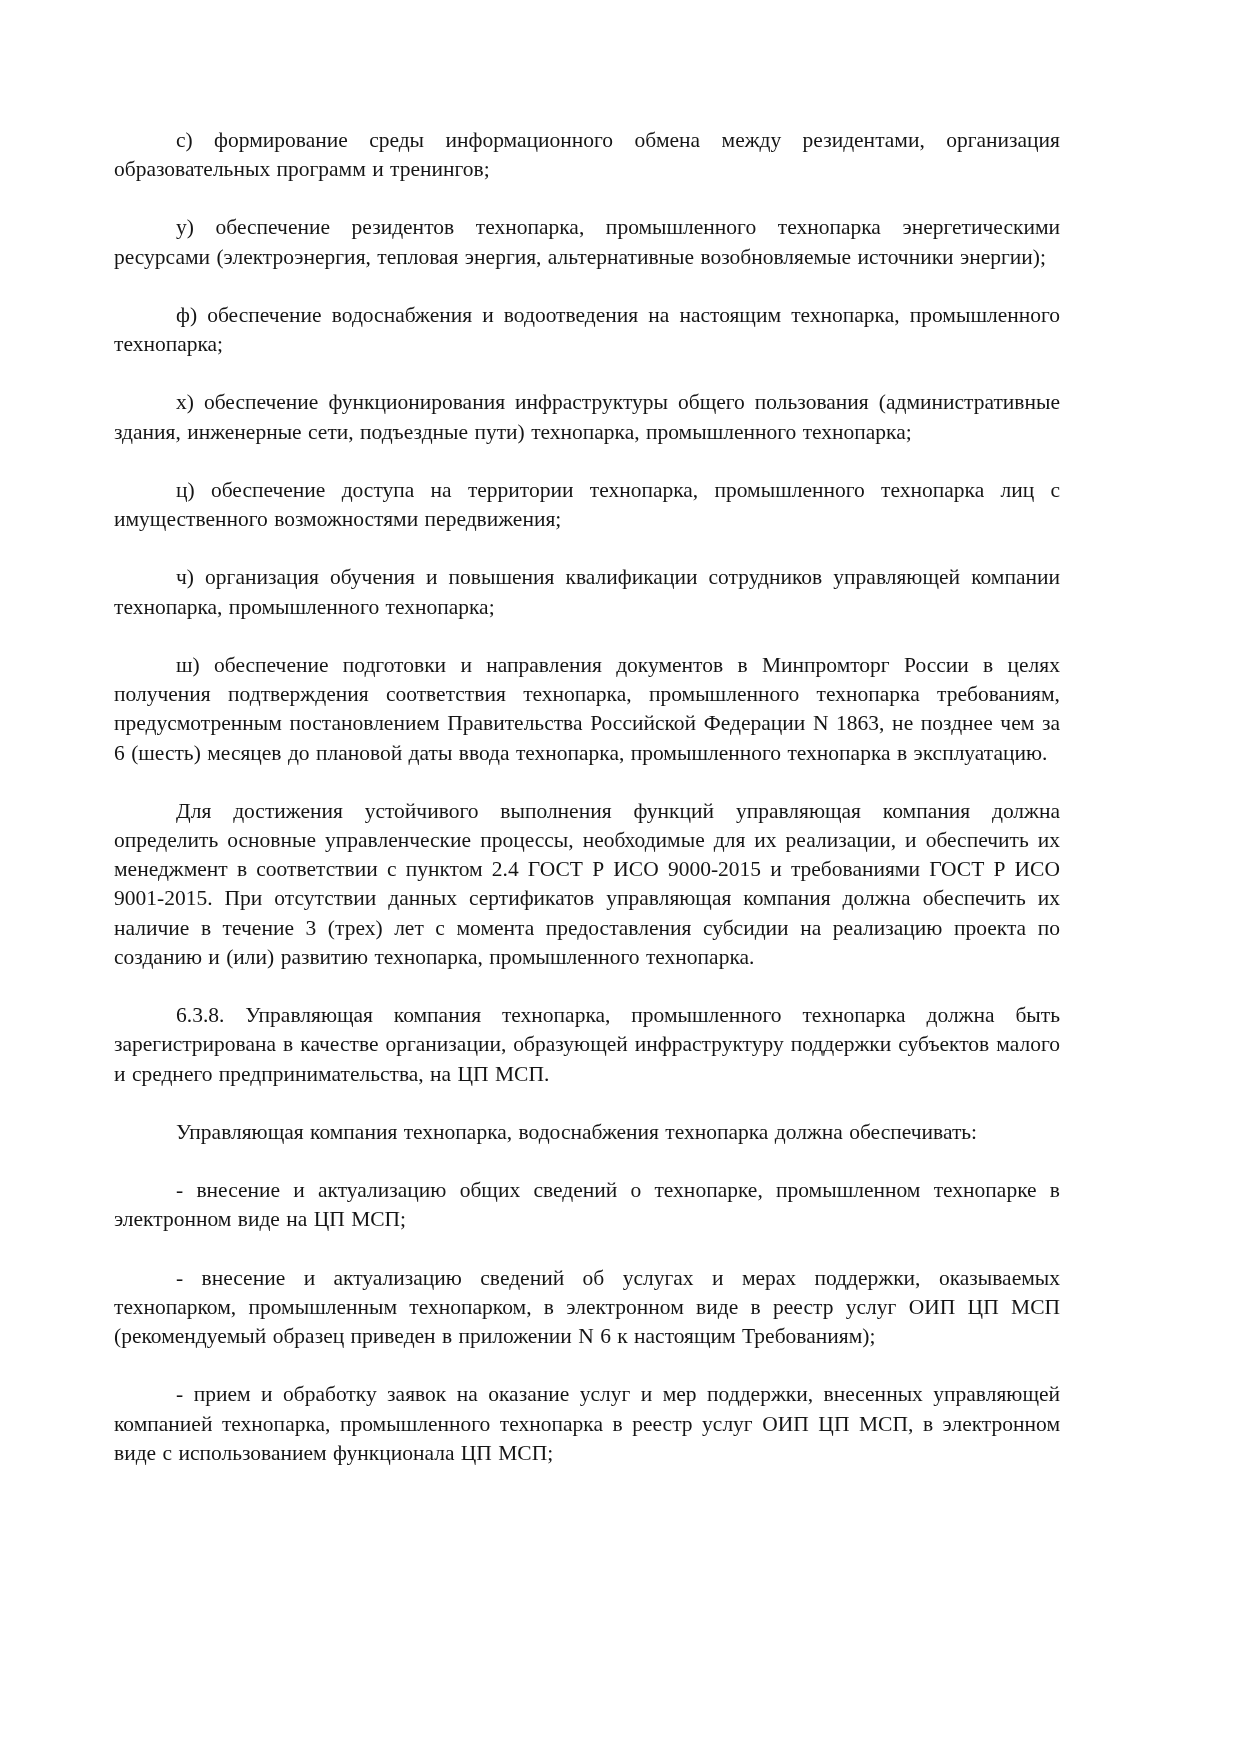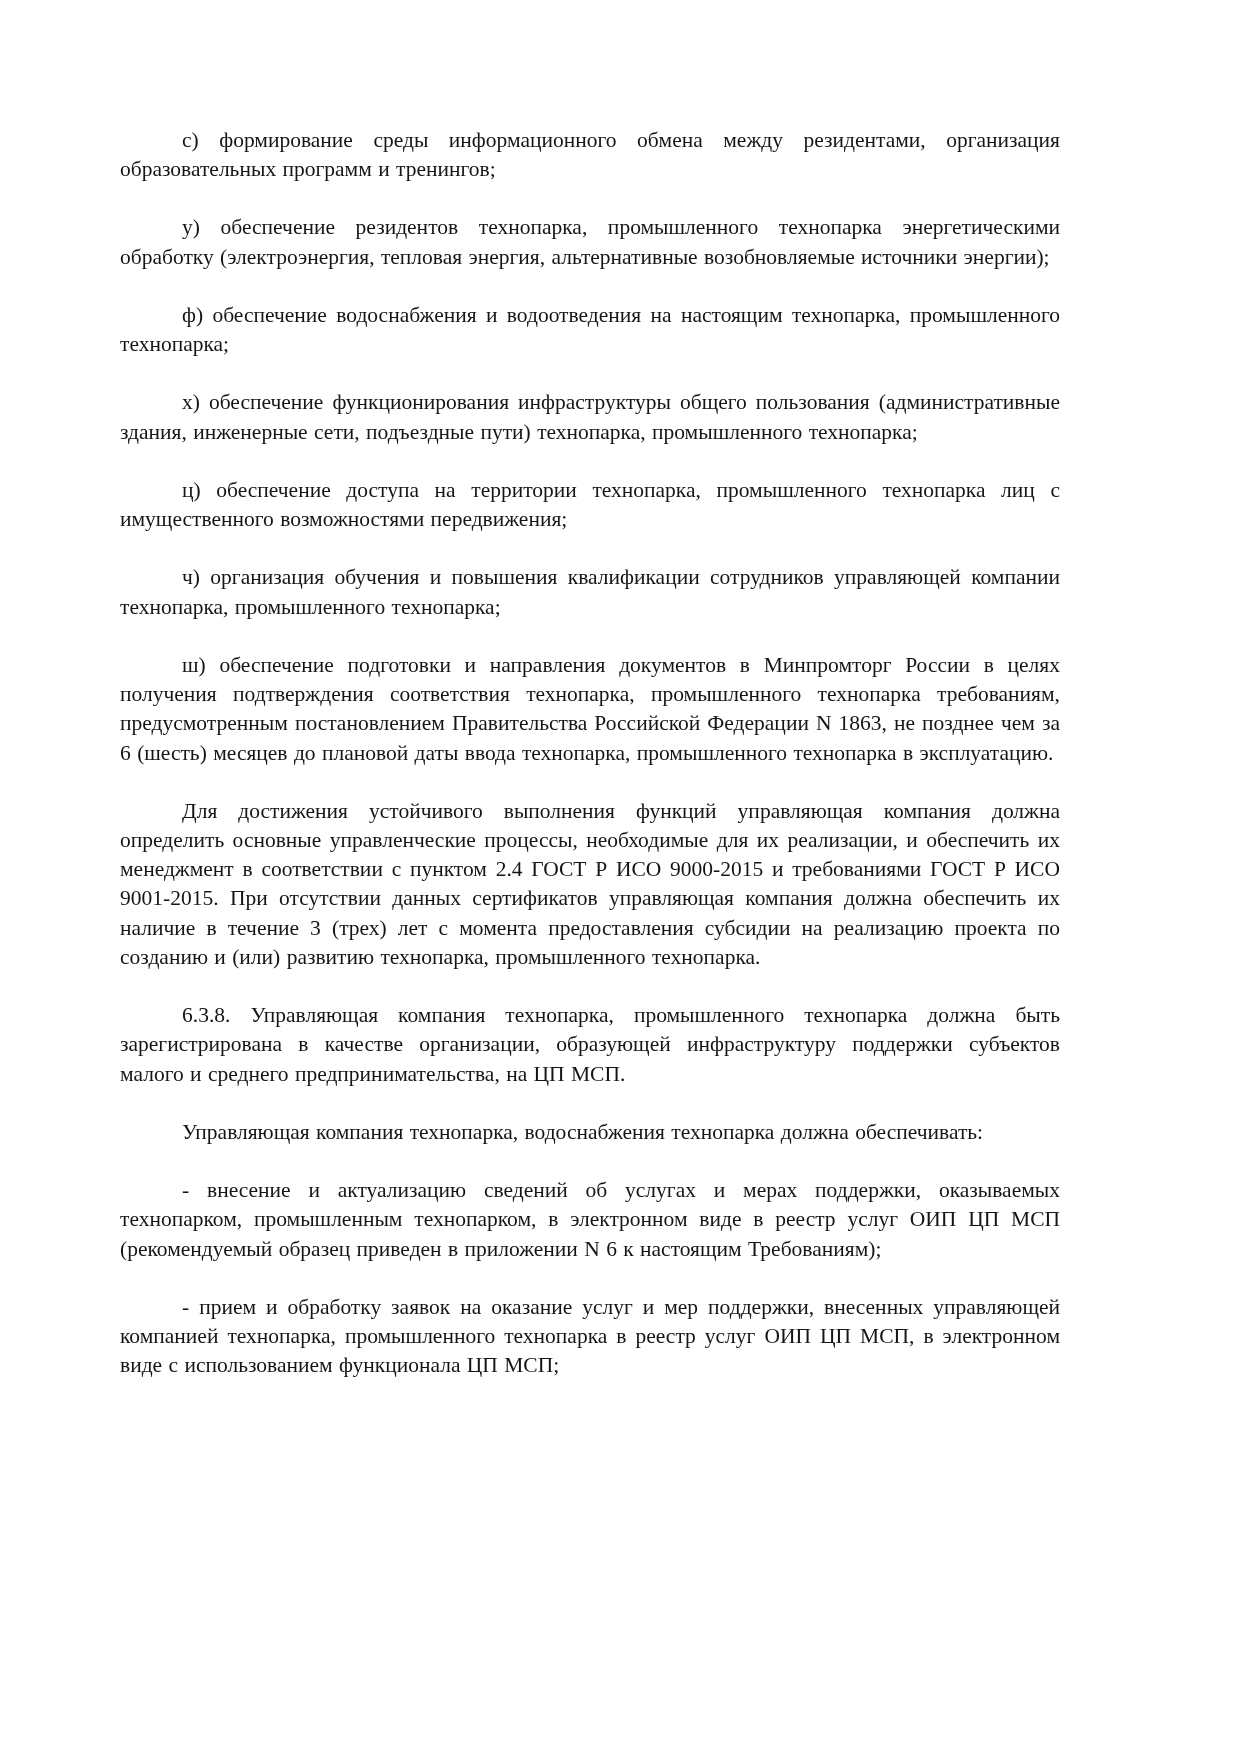--- a/index.html
+++ b/index.html
@@ -17,38 +17,39 @@
     padding: 126px 180px 40px 106px;
     overflow: hidden;
   }
   .doc-body {
     font-family: "Liberation Serif", "DejaVu Serif", serif;
     font-size: 21.5px;
     color: #151515;
     -webkit-font-smoothing: antialiased;
   }
   .doc-body p {
-    margin: 0 0 29px 14px;
+    margin: 0 0 29px 8px;
     text-align: justify;
     text-indent: 62px;
     line-height: 1.36;
     word-spacing: 1px;
   }
 </style>
 </head>
 <body>
 
 <div class="page">
   <div class="doc-body">
     <p>с) формирование среды информационного обмена между резидентами, организация образовательных программ и тренингов;</p>
-    <p>у) обеспечение резидентов технопарка, промышленного технопарка энергетическими обработку (электроэнергия, тепловая энергия, альтернативные возобновляемые источники энергии);</p>
+    <p>у) обеспечение резидентов технопарка, промышленного технопарка энергетическими ресурсами (электроэнергия, тепловая энергия, альтернативные возобновляемые источники энергии);</p>
     <p>ф) обеспечение водоснабжения и водоотведения на настоящим технопарка, промышленного технопарка;</p>
     <p>х) обеспечение функционирования инфраструктуры общего пользования (административные здания, инженерные сети, подъездные пути) технопарка, промышленного технопарка;</p>
     <p>ц) обеспечение доступа на территории технопарка, промышленного технопарка лиц с имущественного возможностями передвижения;</p>
     <p>ч) организация обучения и повышения квалификации сотрудников управляющей компании технопарка, промышленного технопарка;</p>
     <p>ш) обеспечение подготовки и направления документов в Минпромторг России в целях получения подтверждения соответствия технопарка, промышленного технопарка требованиям, предусмотренным постановлением Правительства Российской Федерации N 1863, не позднее чем за 6 (шесть) месяцев до плановой даты ввода технопарка, промышленного технопарка в эксплуатацию.</p>
     <p>Для достижения устойчивого выполнения функций управляющая компания должна определить основные управленческие процессы, необходимые для их реализации, и обеспечить их менеджмент в соответствии с пунктом 2.4 ГОСТ Р ИСО 9000-2015 и требованиями ГОСТ Р ИСО 9001-2015. При отсутствии данных сертификатов управляющая компания должна обеспечить их наличие в течение 3 (трех) лет с момента предоставления субсидии на реализацию проекта по созданию и (или) развитию технопарка, промышленного технопарка.</p>
     <p>6.3.8. Управляющая компания технопарка, промышленного технопарка должна быть зарегистрирована в качестве организации, образующей инфраструктуру поддержки субъектов малого и среднего предпринимательства, на ЦП МСП.</p>
     <p>Управляющая компания технопарка, водоснабжения технопарка должна обеспечивать:</p>
+    <p>- внесение и актуализацию общих сведений о технопарке, промышленном технопарке в электронном виде на ЦП МСП;</p>
     <p>- внесение и актуализацию сведений об услугах и мерах поддержки, оказываемых технопарком, промышленным технопарком, в электронном виде в реестр услуг ОИП ЦП МСП (рекомендуемый образец приведен в приложении N 6 к настоящим Требованиям);</p>
     <p>- прием и обработку заявок на оказание услуг и мер поддержки, внесенных управляющей компанией технопарка, промышленного технопарка в реестр услуг ОИП ЦП МСП, в электронном виде с использованием функционала ЦП МСП;</p>
   </div>
 </div>
 
 </body></html>

